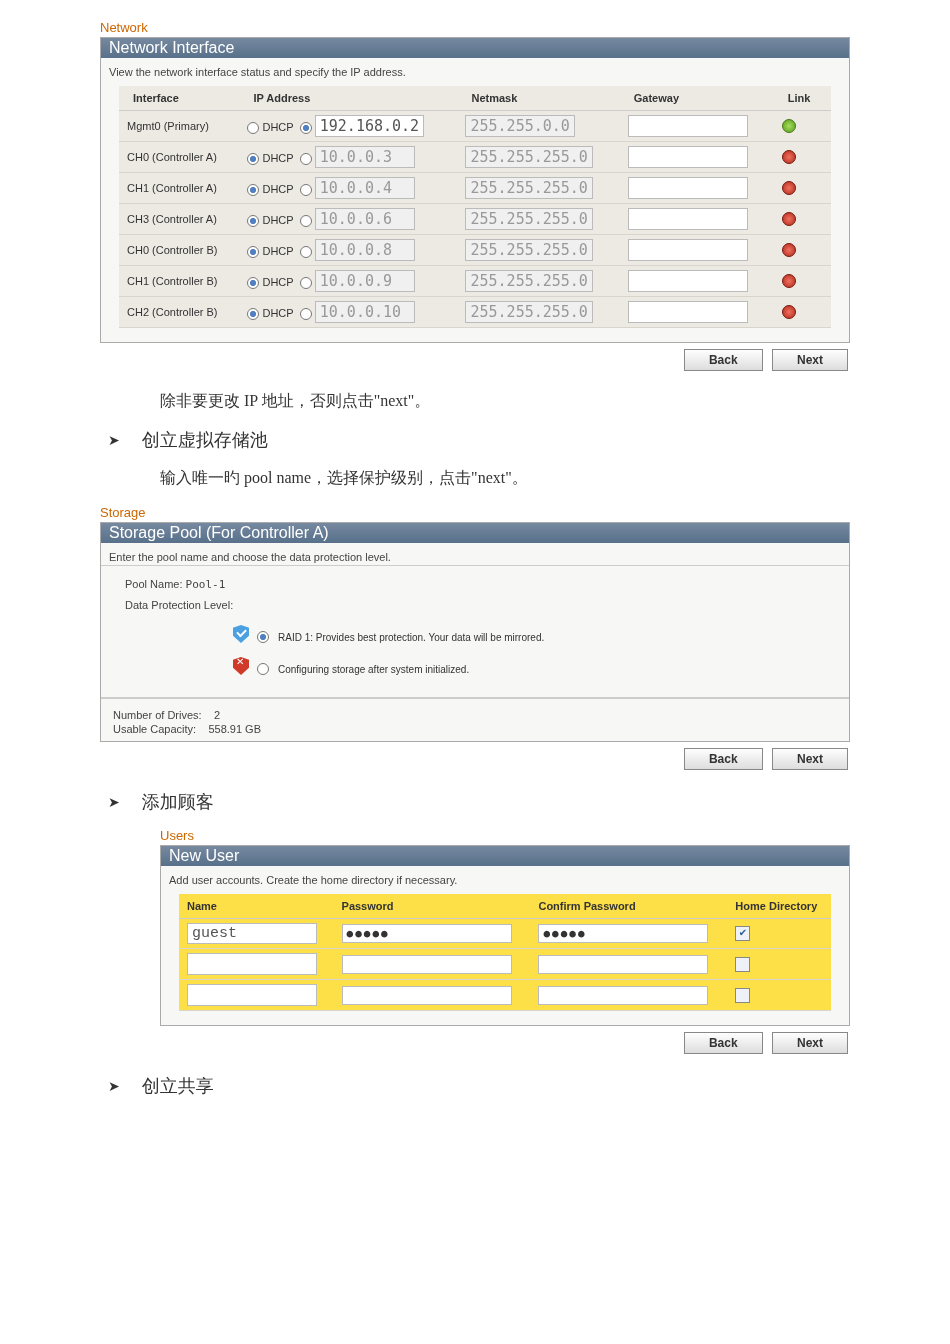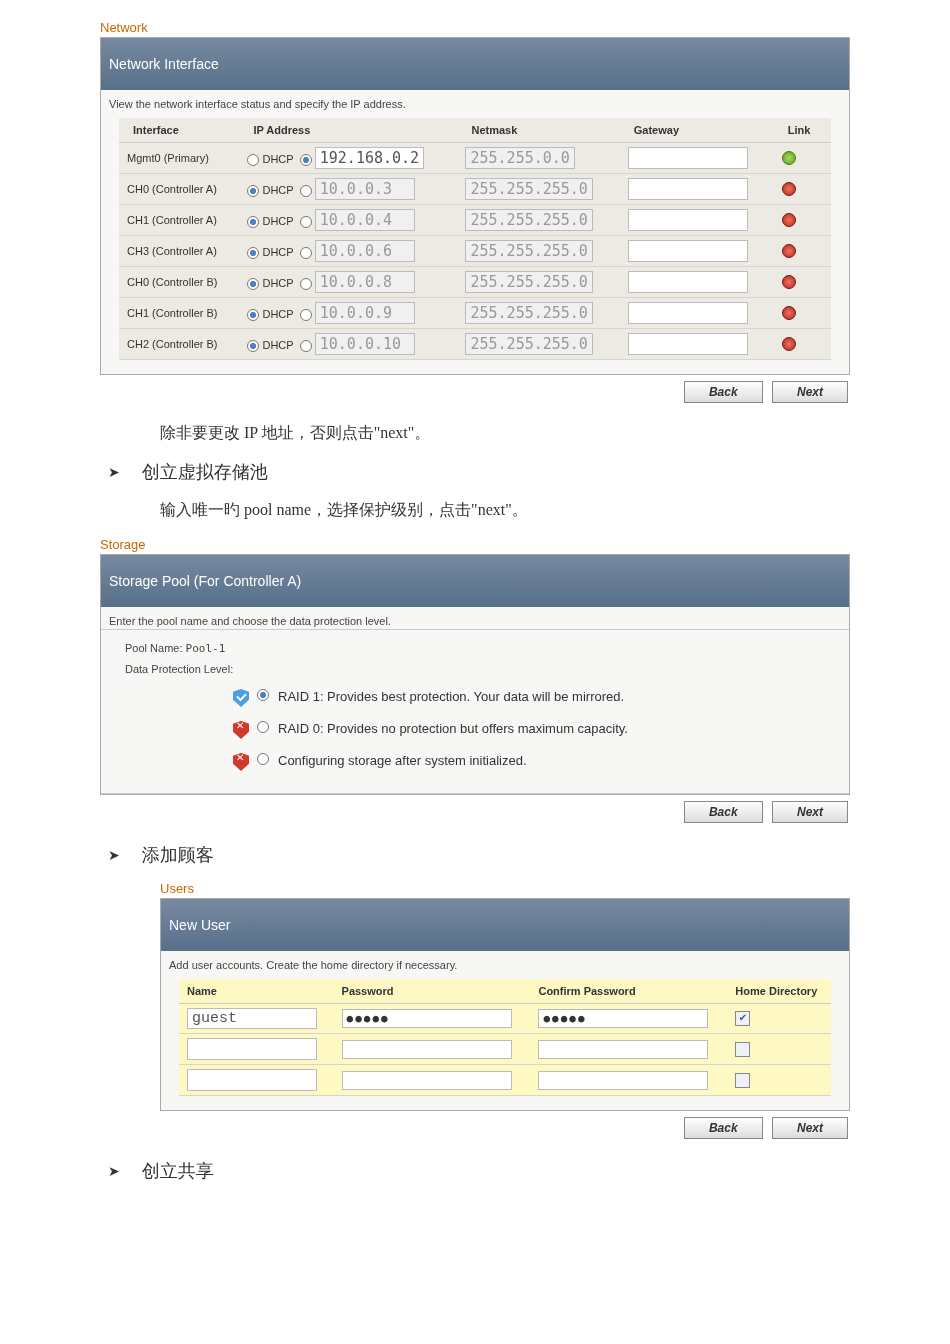--- a/index.html
+++ b/index.html
@@ -18,22 +18,22 @@
   }
   .panel {
     border: 1px solid #aaa;
     background: #f7f7f5;
     padding: 0;
     margin-bottom: 6px;
   }
   .panel-titlebar {
     background: linear-gradient(#7689a0, #58708a);
     color: #fff;
-    font-size: 14px;
-    padding: 18px 8px;
+    font-size: 16px;
+    padding: 1px 8px;
   }
   .panel-sub {
     padding: 8px 8px 2px 8px;
     font-size: 11px;
     color: #444;
   }
   .panel-body {
     padding: 6px 18px 14px 18px;
   }
   .net-table {
@@ -71,56 +71,56 @@
     border-radius:50%; vertical-align:middle; margin-right:3px;
     background:#fff;
   }
   .radio-dot.sel { background: radial-gradient(#5080c0 0 40%, #fff 45% 100%); }
   .link-led {
     display:inline-block; width:12px; height:12px; border-radius:50%;
     vertical-align:middle;
   }
   .led-green { background: radial-gradient(#a6e05a,#5a9a20); border:1px solid #4a7a18; }
   .led-red   { background: radial-gradient(#f07060,#b02a1a); border:1px solid #7a1a10; }
-  .button-row { text-align:right; margin:6px 2px 20px 0;font-style:italic; }
+  .button-row { text-align:right; margin:6px 2px 20px 0; }
   .btn {
     display:inline-block; border:1px solid #888; background:linear-gradient(#fefefe,#ddd);
     padding:3px 24px; font-size:12px; font-weight:bold; margin-left:6px;
     color:#333; cursor:pointer;
   }
   .doc-text { font-family: "SimSun","宋体",serif; font-size:16px; margin:16px 0 16px 60px; }
   .bullet-row { display:flex; align-items:center; margin:14px 0 14px 8px; }
   .bullet-arrow { font-size:14px; margin-right:22px; color:#333; }
   .bullet-text { font-family:"SimSun","宋体",serif; font-size:18px; }
 
   .storage-box {
     border-top:1px solid #ccc; border-bottom:1px solid #ccc;
     padding:8px 12px;
   }
   .storage-line { margin:4px 0 8px 12px; font-size:11px; color:#444; }
-  .radio-opt { display:flex; align-items:flex-start; margin:14px 0 14px 120px; font-size:13px; }
+  .radio-opt { display:flex; align-items:flex-end; margin:14px 0 14px 120px; font-size:10px; }
   .shield {
     display:inline-block; width:16px; height:18px; margin-right:8px;
     background:#4aa0e0; position:relative;
     clip-path: polygon(50% 0,100% 15%,100% 60%,50% 100%,0 60%,0 15%);
   }
   .shield::after {
     content:""; position:absolute; left:4px; top:4px; width:7px; height:4px;
     border-left:2px solid #fff; border-bottom:2px solid #fff; transform:rotate(-45deg);
   }
   .shield.red { background:#d03a2a; }
   .shield.red::after {
     content:"✕"; border:none; transform:none; left:3px; top:-1px;
     color:#fff; font-size:10px; width:auto; height:auto;
   }
   .drive-info { border-top:1px solid #ccc; padding:8px 12px 4px 12px; font-size:11px; color:#444; }
   .drive-info div { margin:2px 0; }
 
   .user-table {
-    width:100%; border-collapse:collapse; font-size:11px; background:#fef9c3;
+    width:100%; border-collapse:collapse; font-size:11px; background:#fde047;
   }
   .user-table th {
     text-align:left; font-weight:bold; padding:6px 8px; border-bottom:1px solid #ccc;
   }
   .user-table td { padding:4px 8px; border-bottom:1px solid #d8d5cf; }
   .pw-field {
     display:inline-block; border:1px solid #bbb; background:#fff;
     padding:2px 4px; min-width:160px; letter-spacing:2px; font-family:monospace;
   }
   .chk {
@@ -228,26 +228,33 @@
       <div class="storage-line">Data Protection Level:</div>
 
       <div class="radio-opt">
         <span class="shield"></span>
         <span class="radio-dot sel"></span>
         <span style="margin-left:6px;">RAID 1: Provides best protection. Your data will be mirrored.</span>
       </div>
       <div class="radio-opt">
         <span class="shield red"></span>
         <span class="radio-dot"></span>
-        <span style="margin-left:6px;">RAID 0: Provides no protection but offers maximum capacity.</span>
-      </div>
-      <div class="radio-opt">
-        <span class="shield red"></span>
-        <span class="radio-dot"></span>
         <span style="margin-left:6px;">Configuring storage after system initialized.</span>
+      </div>
+    </div>
+    <div class="drive-info">
+      <div>
+        <span>Number of Drives:</span>
+        &nbsp;&nbsp;
+        <span>2</span>
+      </div>
+      <div>
+        <span>Usable Capacity:</span>
+        &nbsp;&nbsp;
+        <span>558.91 GB</span>
       </div>
     </div>
   </div>
 </div>
 <div class="button-row">
   <span class="btn">Back</span>
   <span class="btn">Next</span>
 </div>
 
 <div class="bullet-row">

